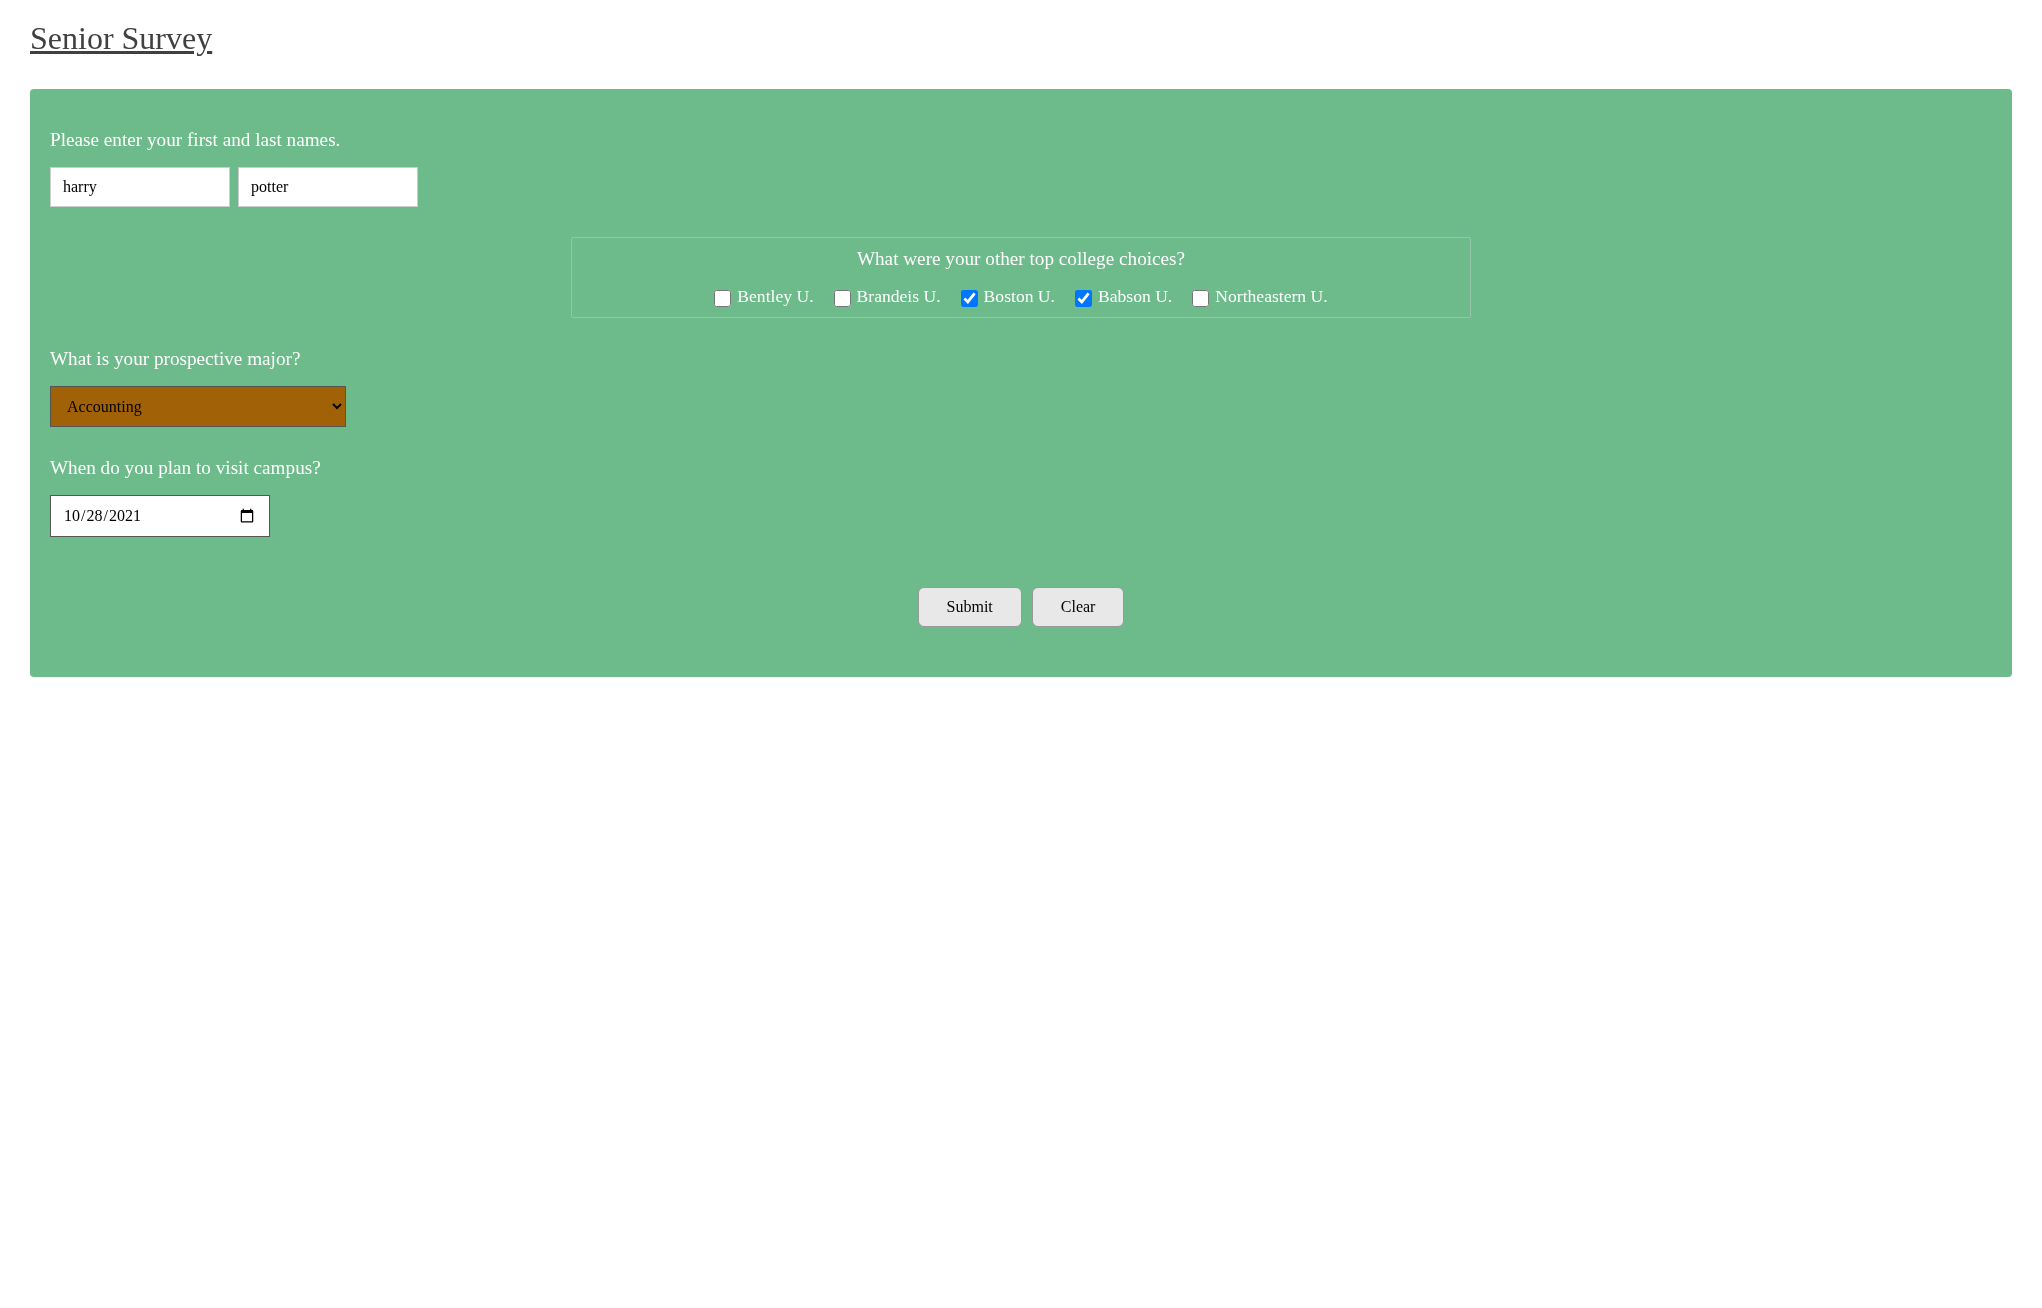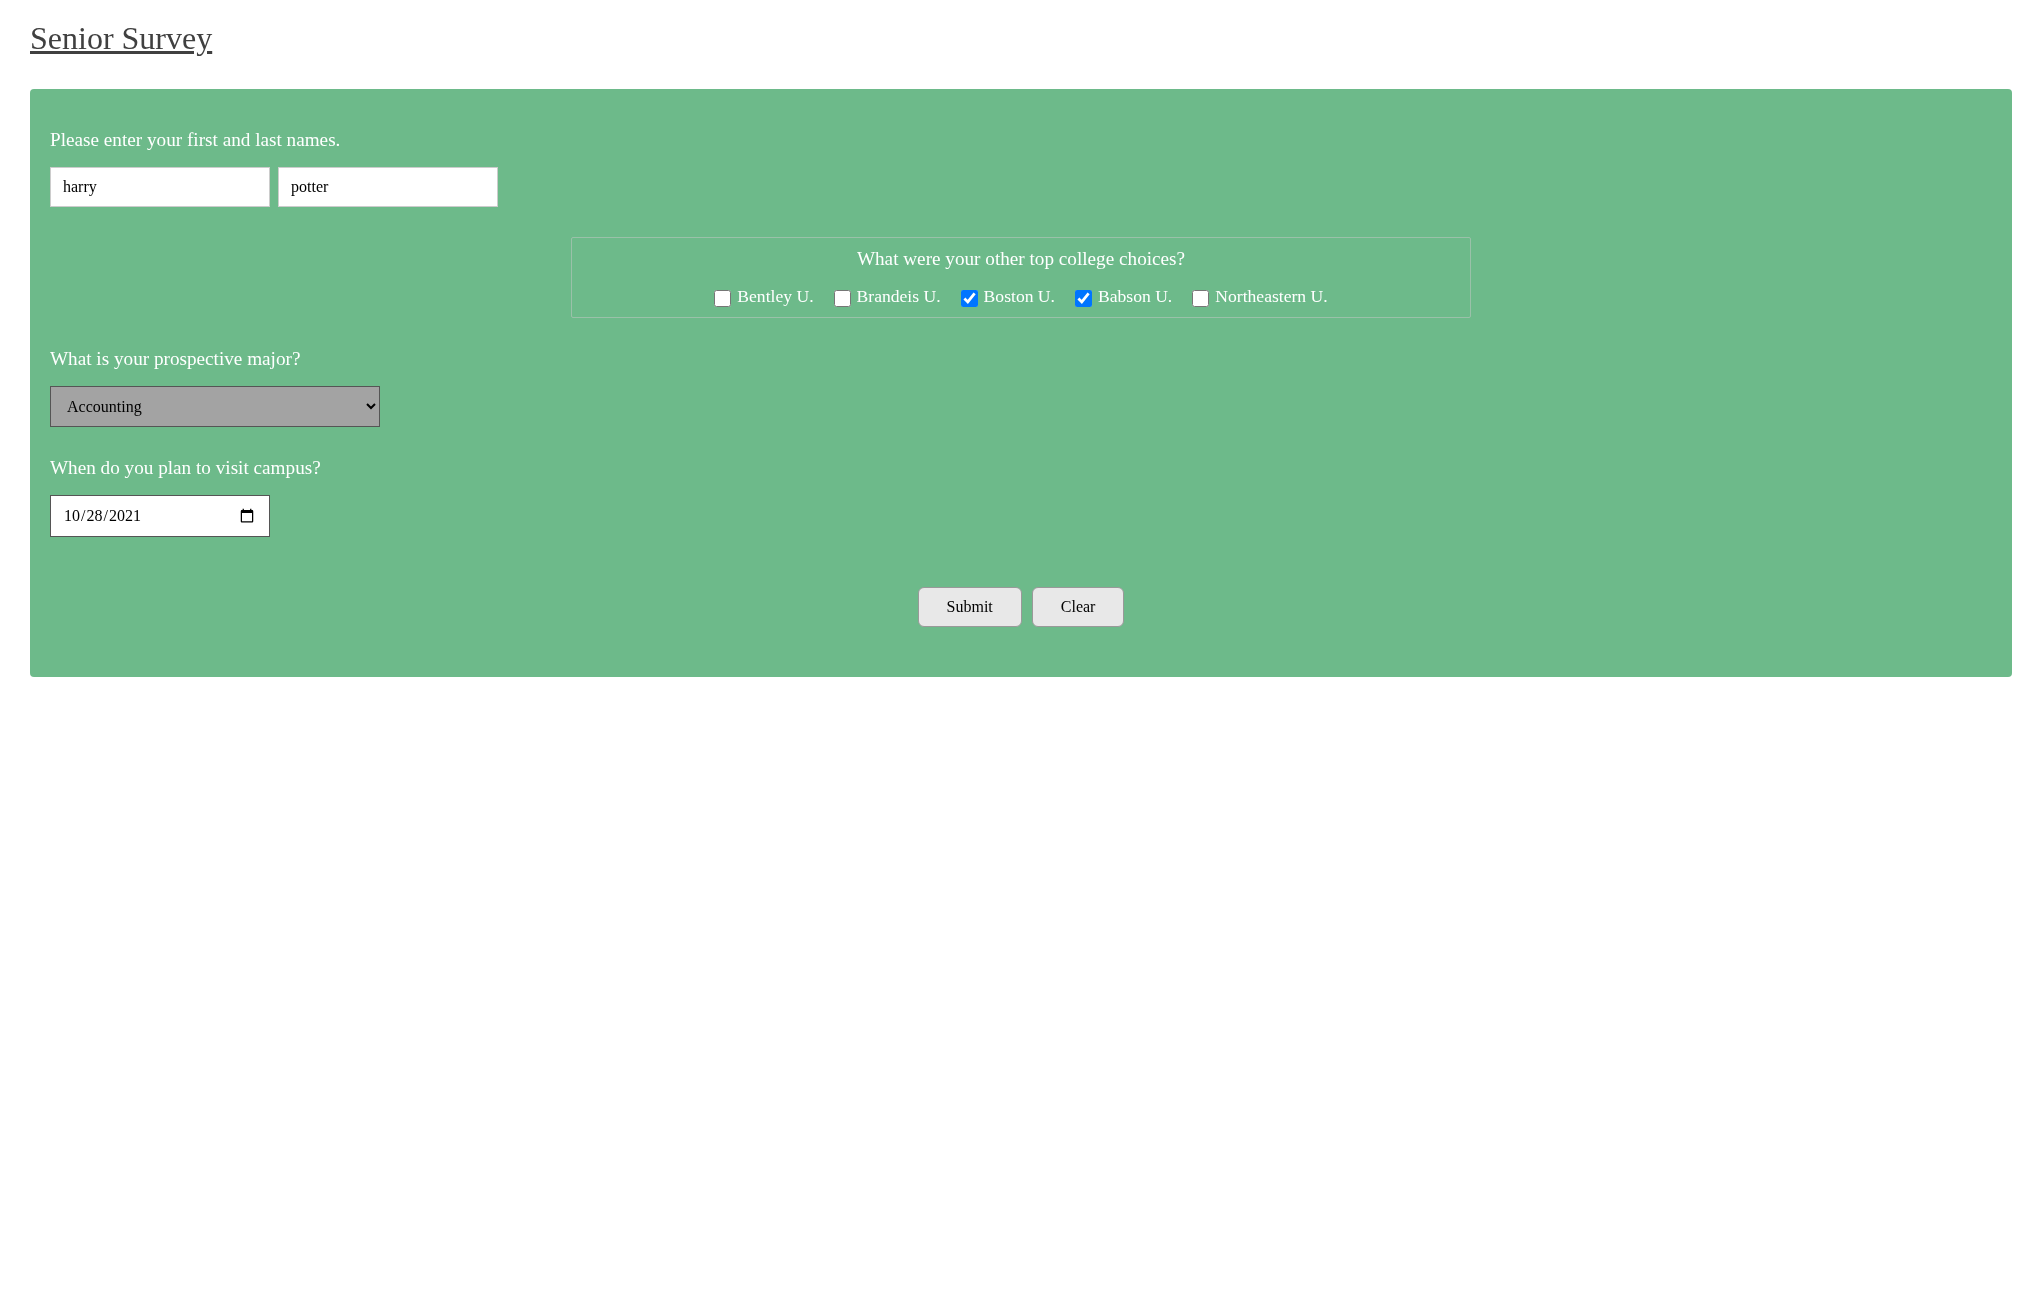--- a/index.html
+++ b/index.html
@@ -40,21 +40,21 @@
       color: #fff;
       font-size: 1.2rem;
       margin-bottom: 16px;
       text-align: center;
     }
     .name-row {
       display: flex;
       gap: 8px;
     }
     .name-row input {
-      width: 220px;
+      width: 180px;
       padding: 10px 12px;
       font-size: 1rem;
       border: 1px solid #ccc;
       background: #fff;
       font-family: inherit;
     }
     .radio-row {
       display: flex;
       gap: 20px;
       align-items: center;
@@ -97,25 +97,25 @@
       align-items: flex-end;
       gap: 6px;
       cursor: pointer;
     }
     .checkbox-row input[type="checkbox"] {
       width: 17px;
       height: 17px;
       cursor: pointer;
     }
     .select-field {
-      width: 330px;
+      width: 296px;
       padding: 10px 12px;
       font-size: 1rem;
       border: 1px solid #555;
-      background: #a3a3a3;
+      background: #a16207;
       font-family: inherit;
       appearance: auto;
     }
     .date-field {
       padding: 10px 12px;
       font-size: 1rem;
       border: 1px solid #555;
       background: #fff;
       font-family: inherit;
       width: 220px;

